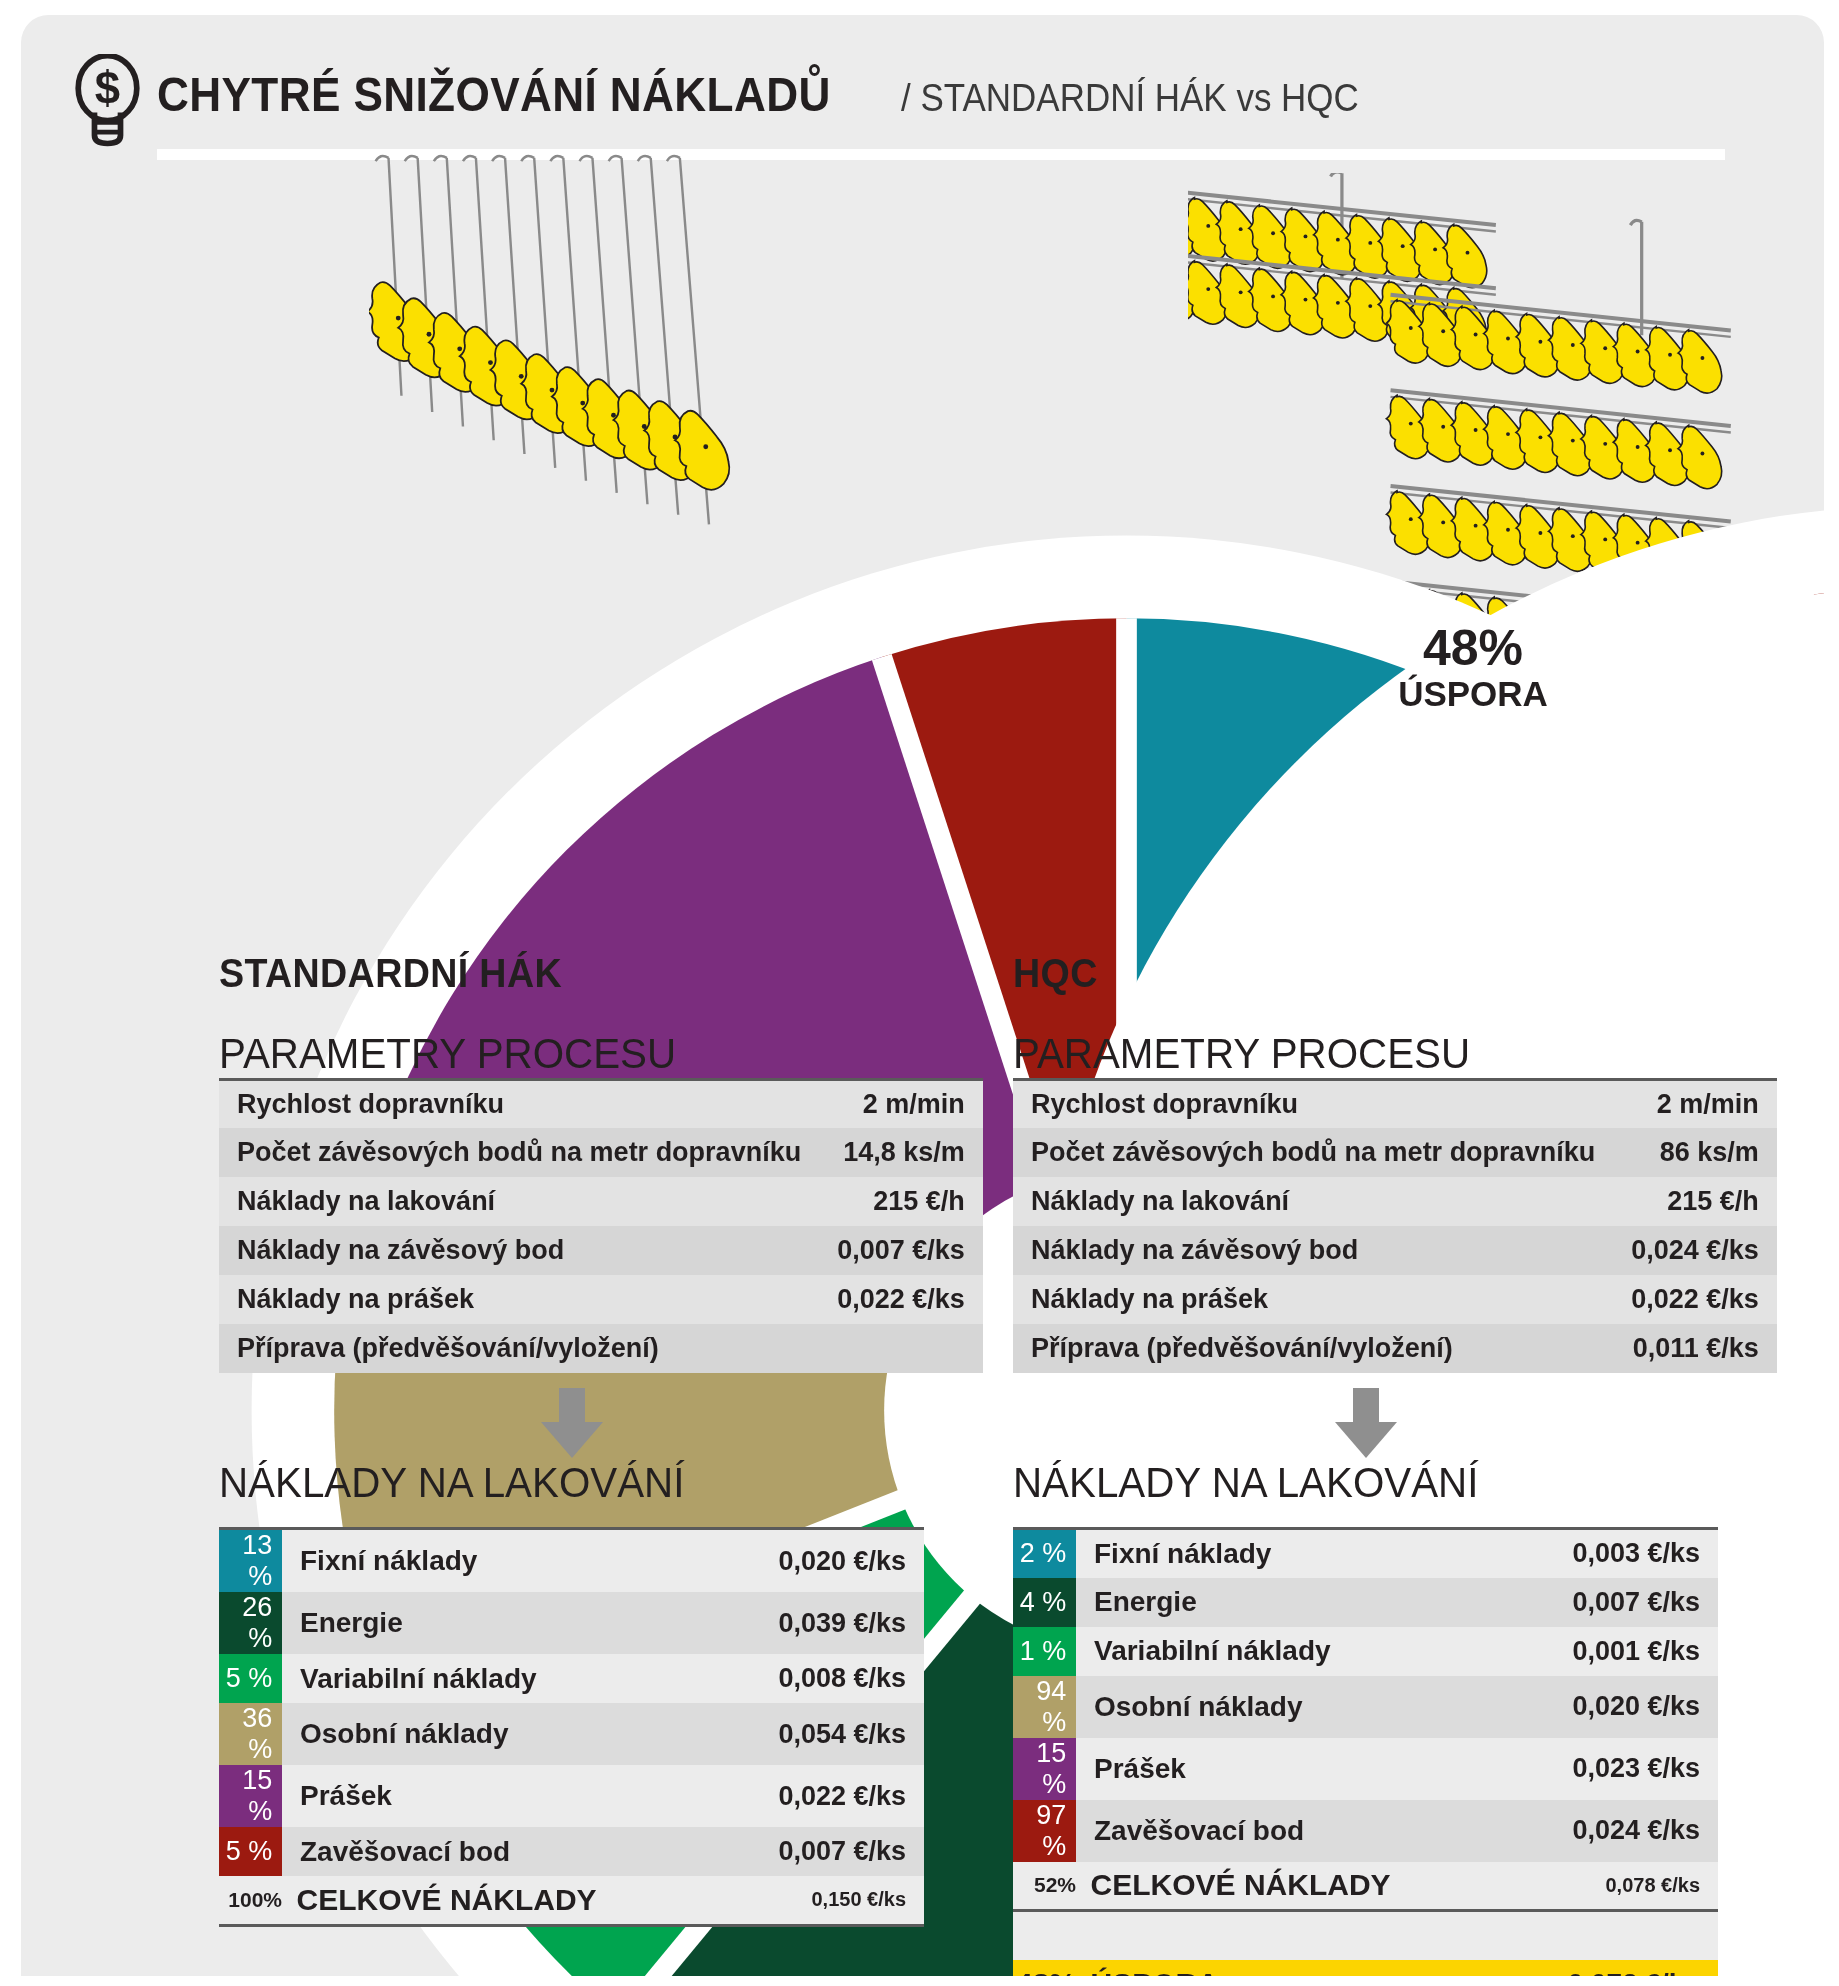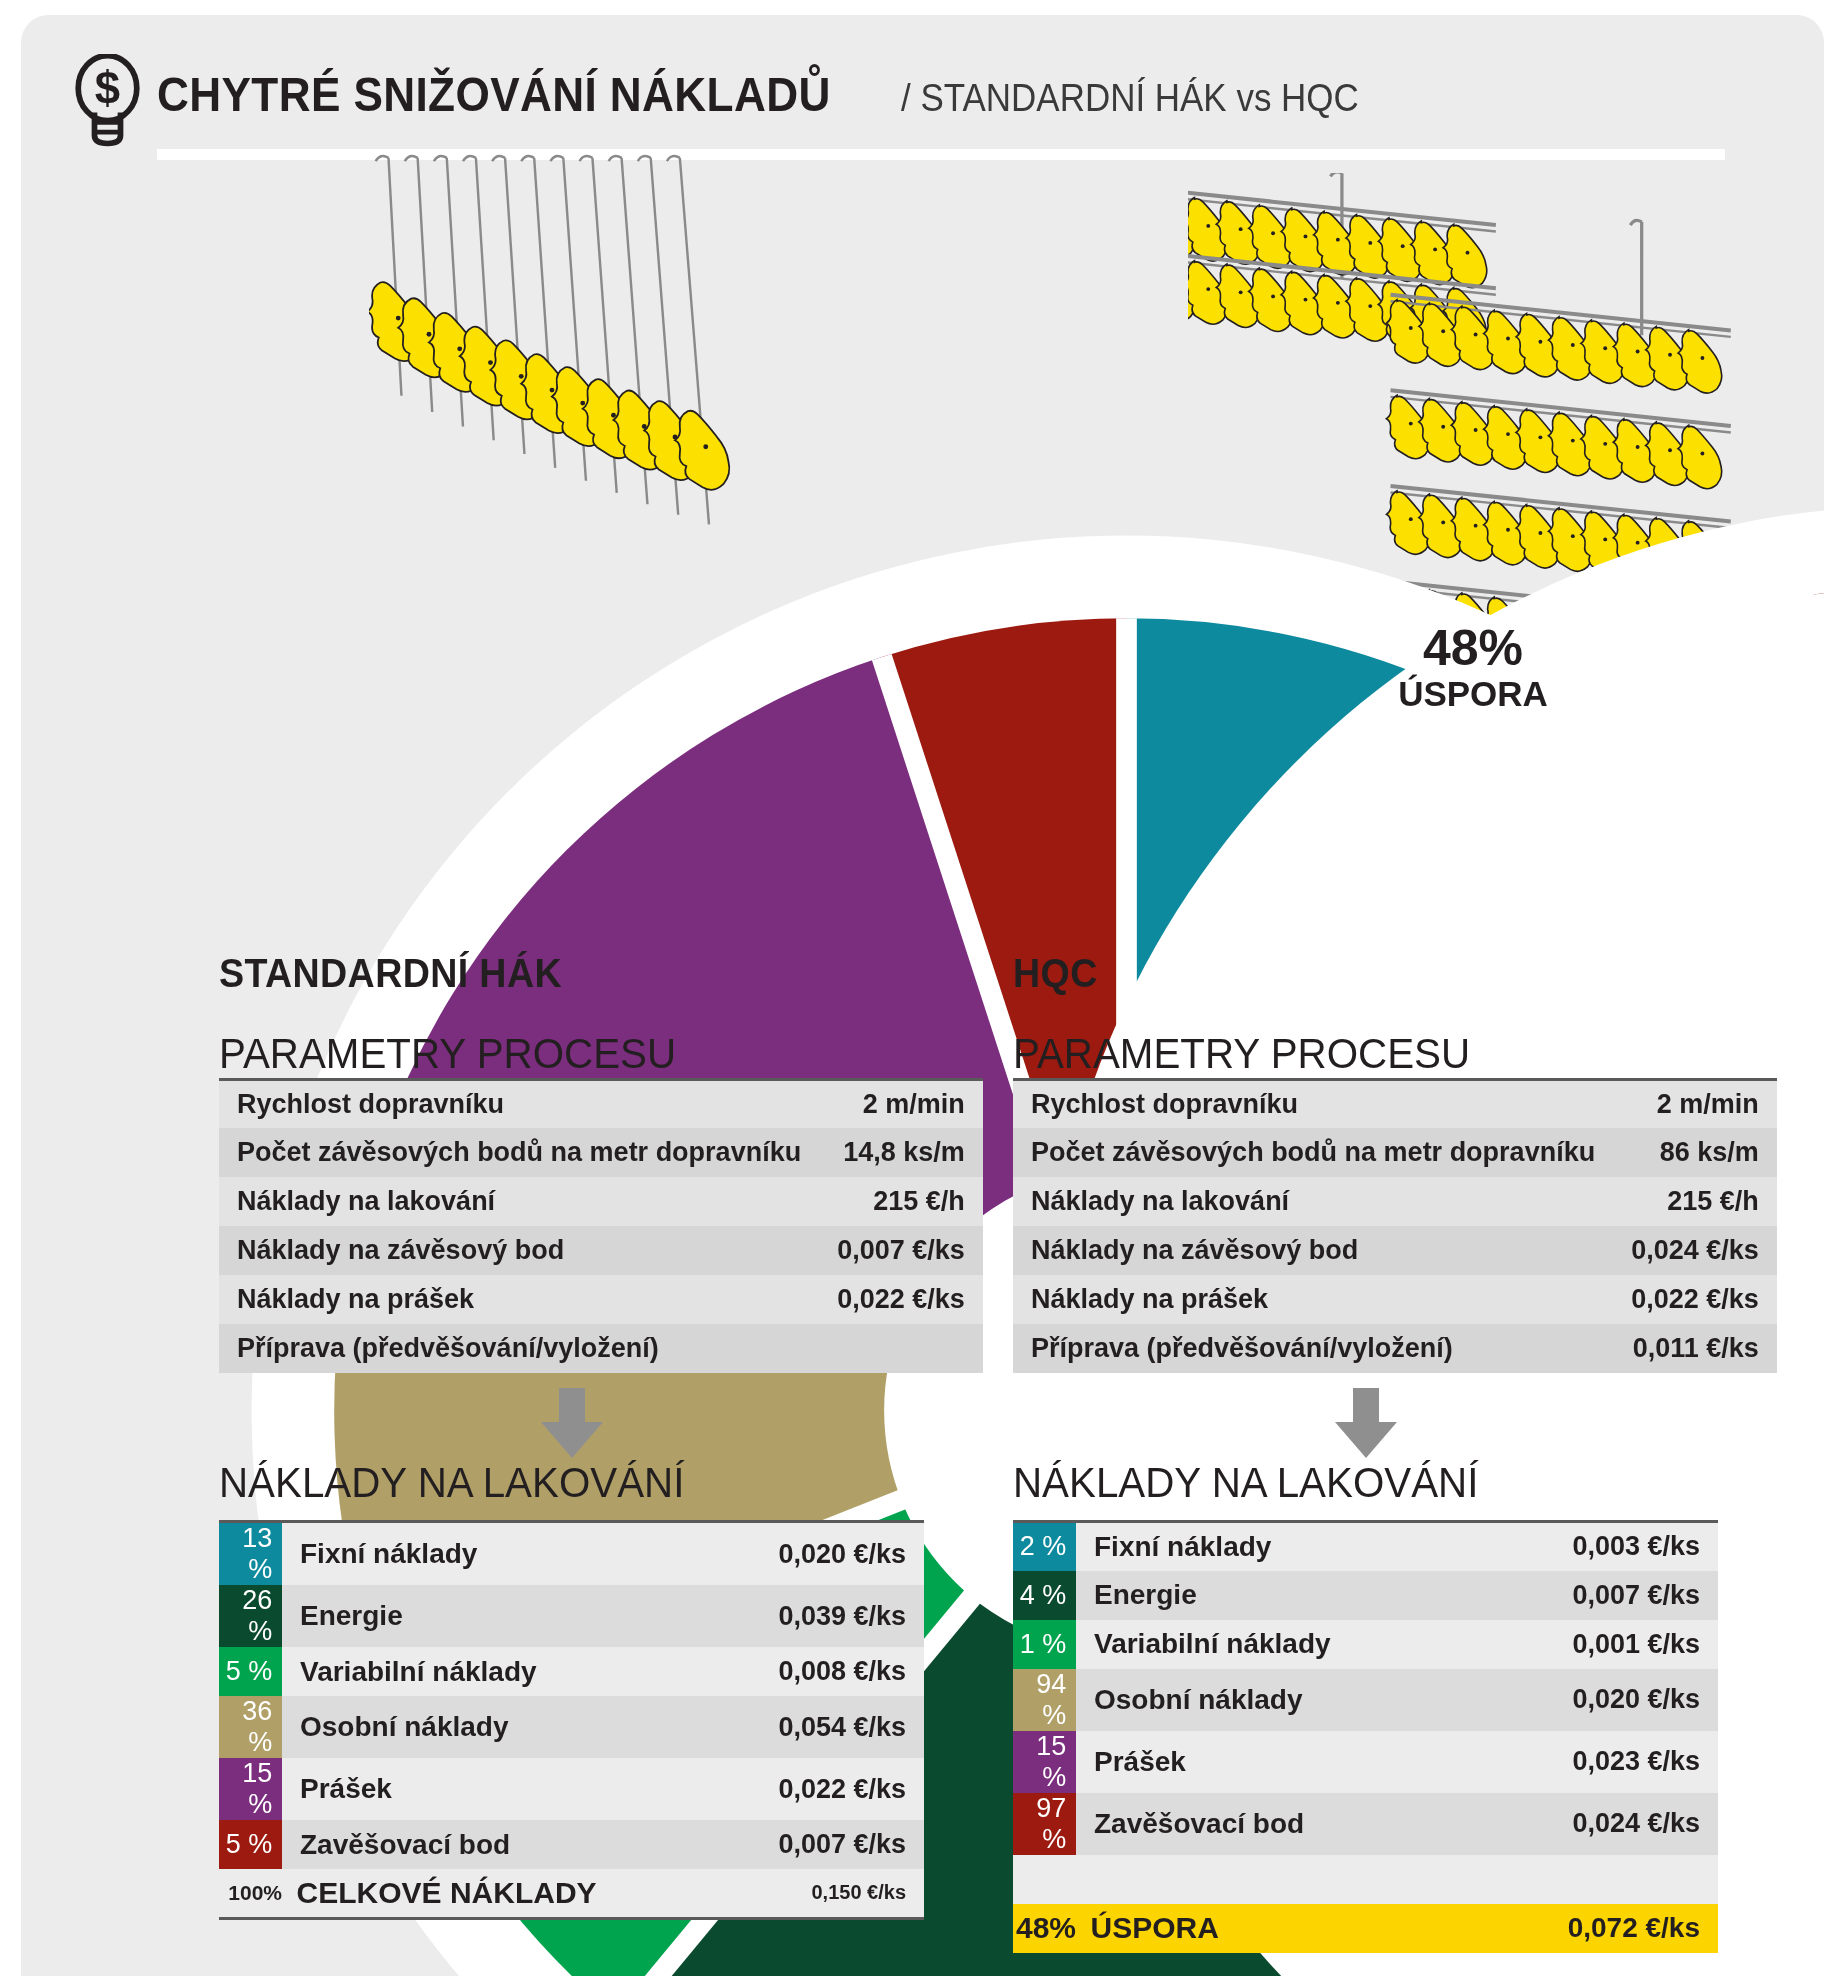--- a/index.html
+++ b/index.html
@@ -184,21 +184,21 @@
     position: absolute; left: 50%; top: 41px;
     transform: translateX(-50%);
     width: 0; height: 0;
     border-left: 31px solid transparent;
     border-right: 31px solid transparent;
     border-top: 36px solid #8f8f8f;
   }
 
   
   .ctable {
-    margin-top: 13px;
+    margin-top: 20px;
     width: 705px;
     border-top: 3.2px solid #5a5a5a;
     border-collapse: collapse;
     padding-left: 16px;
   }
   .ctable tr { height: 49px; }
   .ctable tr.r-odd  { background: #ececec; }
   .ctable tr.r-even { background: #dcdcdc; }
   .ctable td.swatch {
     width: 63px;
@@ -603,20 +603,25 @@
           <tr class="r-odd">
               <td class="swatch" style="background:#7B2D7E">15 %</td>
               <td class="lbl">Prášek</td>
               <td class="amt">0,023 €/ks</td>
             </tr>
           <tr class="r-even">
               <td class="swatch" style="background:#9C1A10">97 %</td>
               <td class="lbl">Zavěšovací bod</td>
               <td class="amt">0,024 €/ks</td>
             </tr>
+          <tr class="total-row">
+              <td class="pct">52%</td>
+              <td class="lbl2">CELKOVÉ NÁKLADY</td>
+              <td class="amt">0,078 €/ks</td>
+            </tr>
           <tr class="spacer-row">
               <td colspan="3" style="border:none;height:11.3px"></td>
             </tr>
           <tr class="save-row">
               <td class="pct">48%</td>
               <td class="lbl2">ÚSPORA</td>
               <td class="amt">0,072 €/ks</td>
             </tr>
         </tbody>
       </table>

